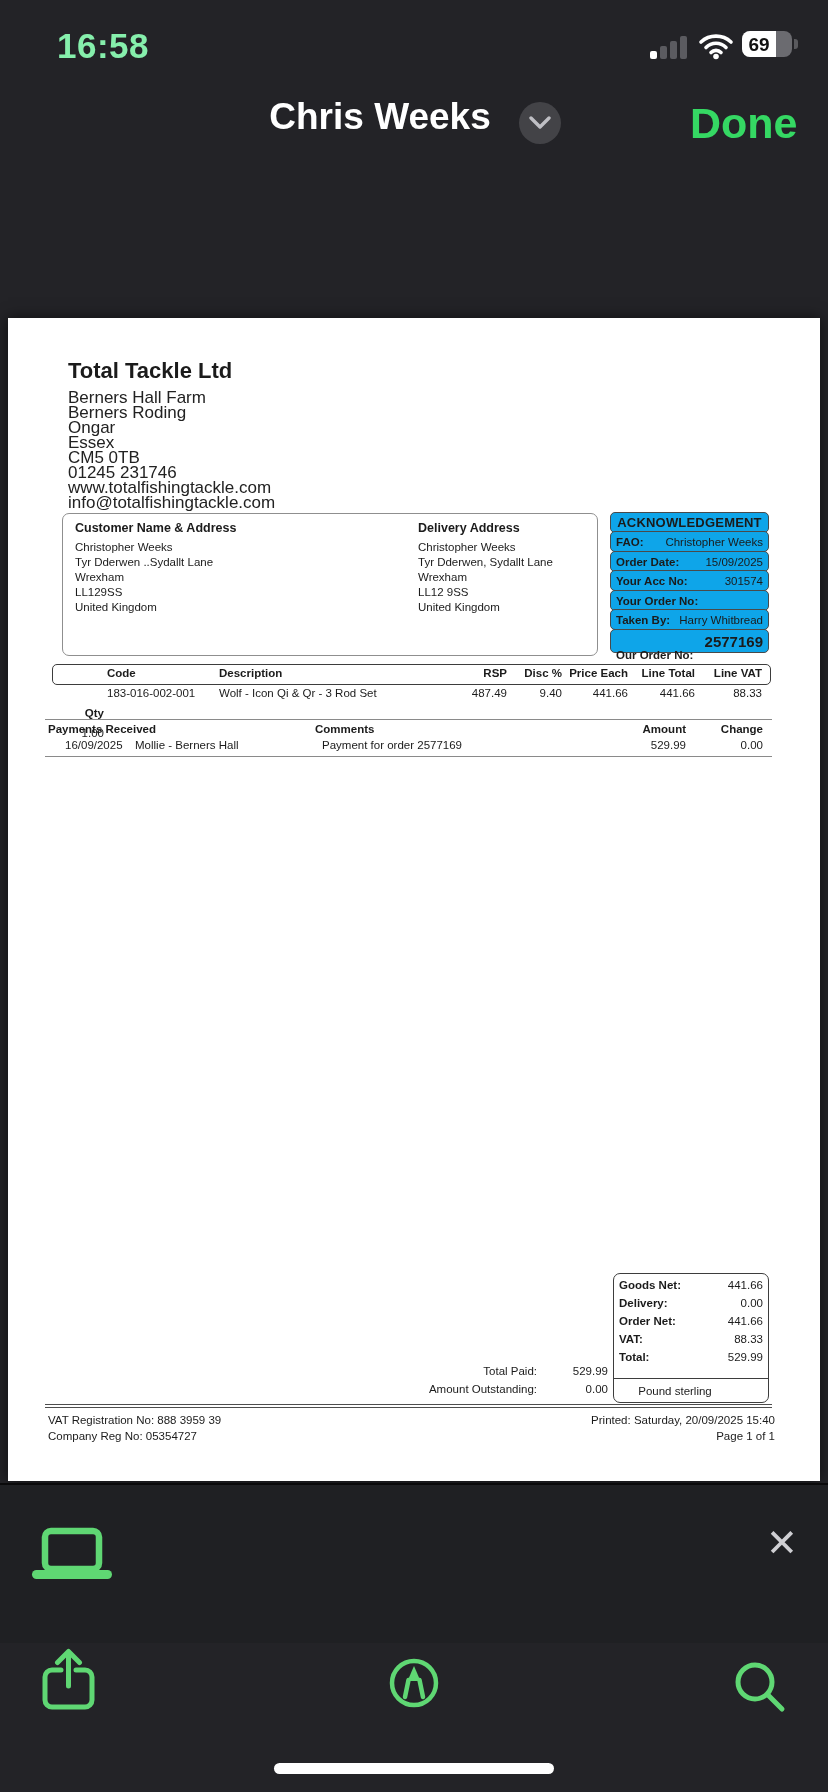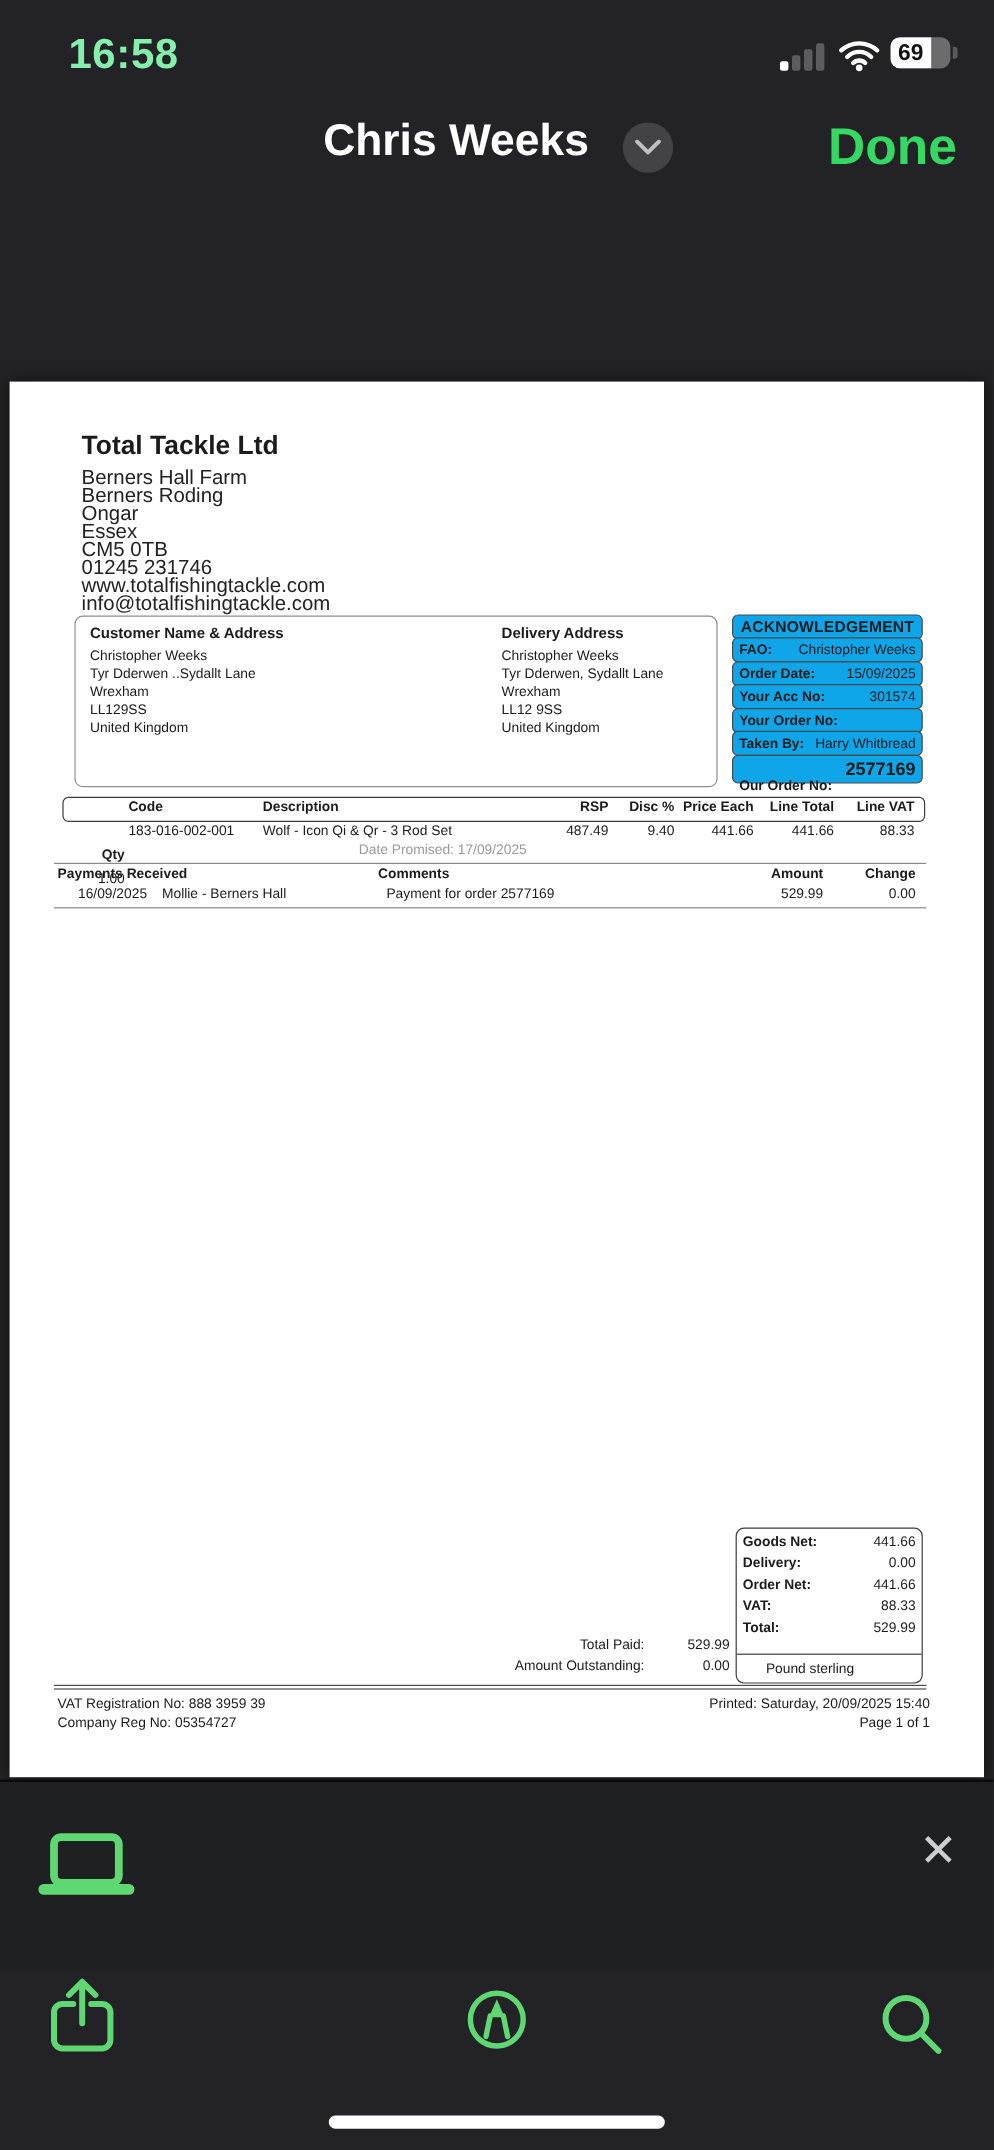--- a/index.html
+++ b/index.html
@@ -201,21 +201,20 @@
     <span class="th c-lv">Line VAT</span>
 
     <span class="td c-qty">1.00</span>
     <span class="td c-code">183-016-002-001</span>
     <span class="td c-desc">Wolf - Icon Qi &amp; Qr - 3 Rod Set</span>
     <span class="td c-rsp">487.49</span>
     <span class="td c-disc">9.40</span>
     <span class="td c-pe">441.66</span>
     <span class="td c-lt">441.66</span>
     <span class="td c-lv">88.33</span>
-    <div class="abs datep">Date Promised: 17/09/2025</div>
 
     <div class="abs hr1"></div>
     <span class="abs pay-h ph-recv">Payments Received</span>
     <span class="abs pay-h ph-comm">Comments</span>
     <span class="abs pay-h p-amt">Amount</span>
     <span class="abs pay-h p-chg">Change</span>
     <span class="abs pay-r p-date">16/09/2025</span>
     <span class="abs pay-r p-meth">Mollie - Berners Hall</span>
     <span class="abs pay-r p-comm">Payment for order 2577169</span>
     <span class="abs pay-r p-amt">529.99</span>

